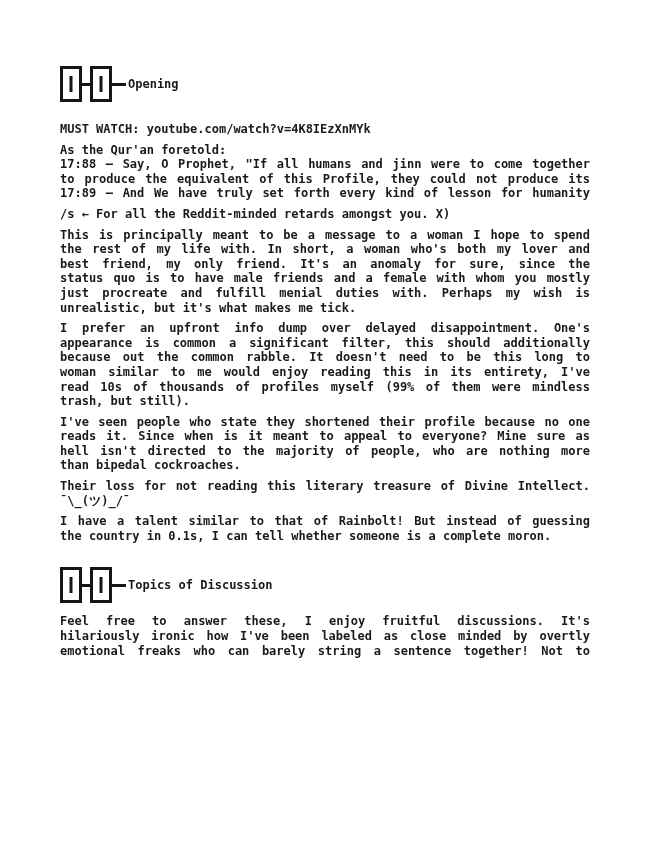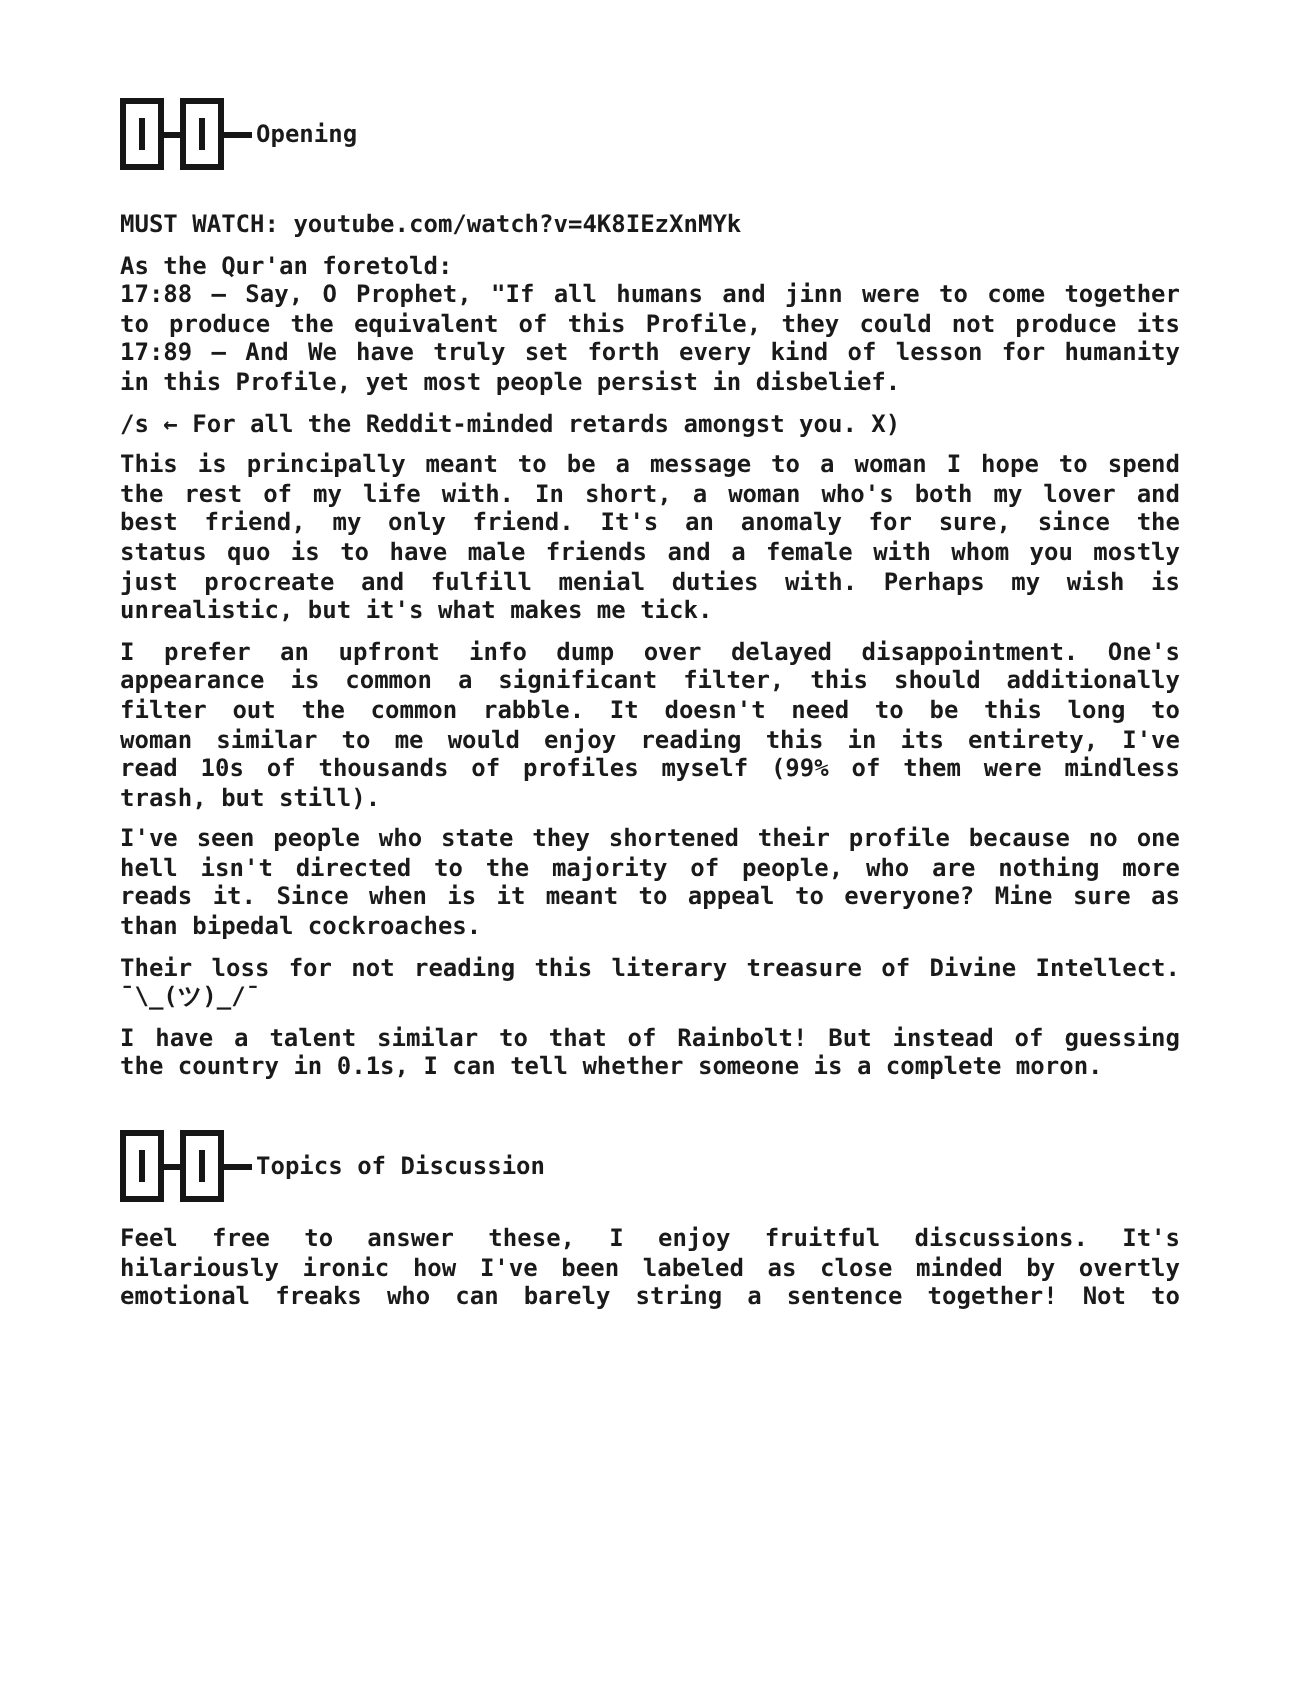--- a/index.html
+++ b/index.html
@@ -6,21 +6,21 @@
   body {
     width: 650px;
     height: 841px;
     background: #ffffff;
     overflow: hidden;
   }
   .page {
     box-sizing: border-box;
     width: 650px;
     height: 841px;
-    padding: 49px 60px 0 60px;
+    padding: 66px 60px 0 60px;
     font-family: "DejaVu Sans Mono", "Liberation Mono", monospace;
     font-weight: 700;
     font-size: 12px;
     line-height: 14.6px;
     color: #1a1a1a;
   }
   .content { width: 530px; }
 
   .ln { min-height: 14.6px; text-align: left; }
   .j  { text-align: justify; text-align-last: justify; }
@@ -66,47 +66,46 @@
       <span class="hlabel">Opening</span>
     </div>
 
     <div class="ln must-line">MUST WATCH: youtube.com/watch?v=4K8IEzXnMYk</div>
 
     <div class="block">
       <div class="ln">As the Qur'an foretold:</div>
       <div class="ln j">17:88 – Say, O Prophet, "If all humans and jinn were to come together</div>
       <div class="ln j">to produce the equivalent of this Profile, they could not produce its</div>
       <div class="ln j">17:89 – And We have truly set forth every kind of lesson for humanity</div>
-      <div class="ln">in this Profile, yet most people persist in disbelief.</div>
     </div>
 
     <div class="ln block">/s ← For all the Reddit-minded retards amongst you. X)</div>
 
     <div class="block">
       <div class="ln j">This is principally meant to be a message to a woman I hope to spend</div>
       <div class="ln j">the rest of my life with. In short, a woman who's both my lover and</div>
       <div class="ln j">best friend, my only friend. It's an anomaly for sure, since the</div>
       <div class="ln j">status quo is to have male friends and a female with whom you mostly</div>
       <div class="ln j">just procreate and fulfill menial duties with. Perhaps my wish is</div>
       <div class="ln">unrealistic, but it's what makes me tick.</div>
     </div>
 
     <div class="block">
       <div class="ln j">I prefer an upfront info dump over delayed disappointment. One's</div>
       <div class="ln j">appearance is common a significant filter, this should additionally</div>
-      <div class="ln j">filter out the common rabble. It doesn't need to be this long to</div>
+      <div class="ln j">because out the common rabble. It doesn't need to be this long to</div>
       <div class="ln j">woman similar to me would enjoy reading this in its entirety, I've</div>
       <div class="ln j">read 10s of thousands of profiles myself (99% of them were mindless</div>
       <div class="ln">trash, but still).</div>
     </div>
 
     <div class="block">
       <div class="ln j">I've seen people who state they shortened their profile because no one</div>
+      <div class="ln j">reads it. Since when is it meant to appeal to everyone? Mine sure as</div>
       <div class="ln j">hell isn't directed to the majority of people, who are nothing more</div>
-      <div class="ln j">reads it. Since when is it meant to appeal to everyone? Mine sure as</div>
       <div class="ln">than bipedal cockroaches.</div>
     </div>
 
     <div class="block">
       <div class="ln j">Their loss for not reading this literary treasure of Divine Intellect.</div>
       <div class="ln">¯\_(ツ)_/¯</div>
     </div>
 
     <div class="block">
       <div class="ln j">I have a talent similar to that of Rainbolt! But instead of guessing</div>

